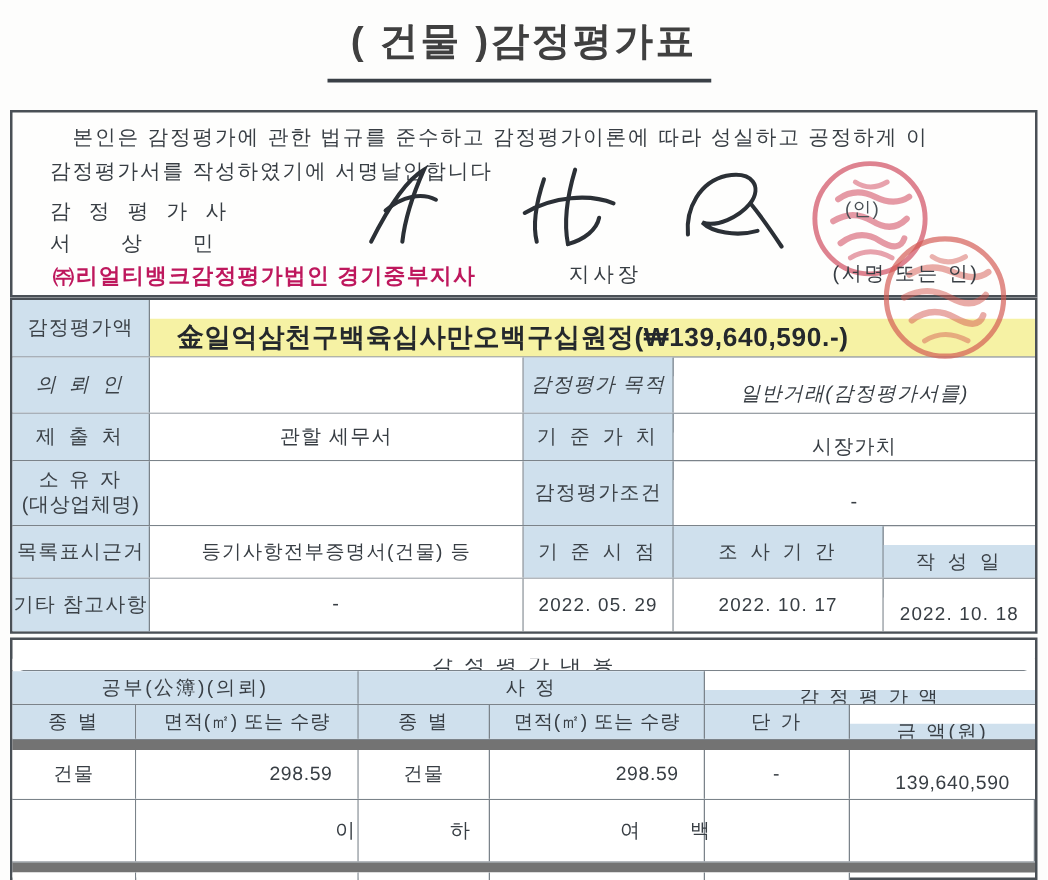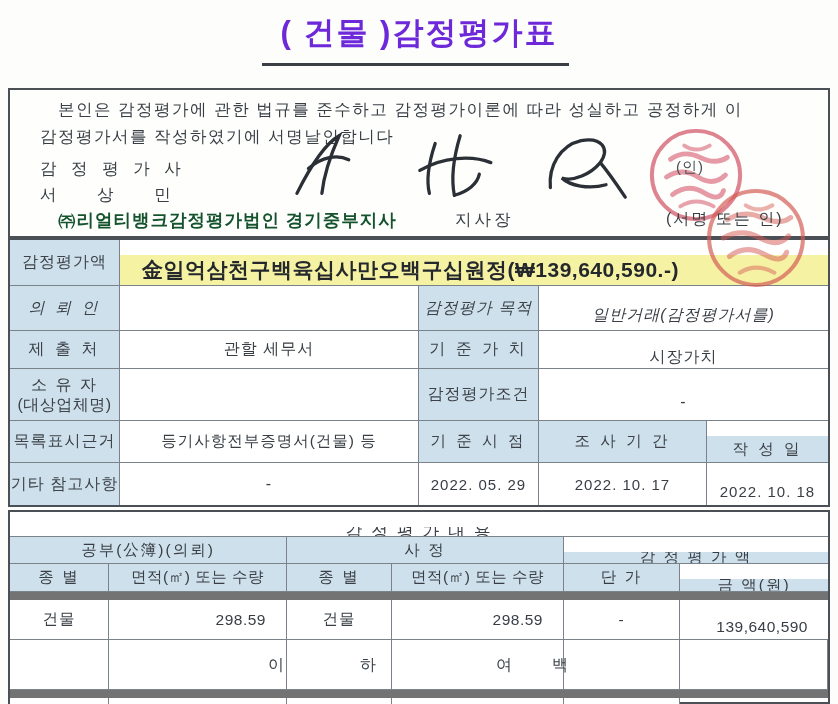--- a/index.html
+++ b/index.html
@@ -6,37 +6,37 @@
   html,body { background:#ffffff; }
   .page {
     position:relative; width:838px; height:704px; overflow:hidden;
     background:#fdfdfc; color:#383e44;
     font-family:"Liberation Sans","DejaVu Sans",sans-serif;
   }
   
   .doc-title {
     position:absolute; top:12px; left:0; width:100%;
     text-align:center; font-size:31px; font-weight:bold;
-    letter-spacing:2px; color:#6d28d9;
+    letter-spacing:2px; color:#404040;
   }
   .title-underline {
     position:absolute; top:63px; left:262px; width:307px; height:3px;
     background:#3a4046;
   }
   
   .decl-box {
     position:absolute; left:8px; top:88px; width:822px; height:150px;
     border:2px solid #4a5056; background:#fefefd;
   }
   .decl-line1 { position:absolute; left:48px; top:9px;  font-size:16.5px; letter-spacing:1.5px; }
   .decl-line2 { position:absolute; left:30px; top:36px; font-size:16.5px; letter-spacing:1.5px;text-align:center; }
   .appr-role  { position:absolute; left:30px; top:68px; font-size:16.5px; letter-spacing:5px; }
   .appr-name  { position:absolute; left:30px; top:94px; font-size:16.5px; letter-spacing:18px; }
   .company-line { position:absolute; left:0; top:118px; width:100%; }
-  .company-name { position:absolute; left:48px; top:0; font-size:17.5px; font-weight:bold; letter-spacing:1px; color:#14532d; }
+  .company-name { position:absolute; left:32px; top:0; font-size:17.5px; font-weight:bold; letter-spacing:1px; color:#be185d; }
   .company-title{ position:absolute; left:445px; top:1px; font-size:16.5px; letter-spacing:3px; }
   .sign-note    { position:absolute; left:656px; top:1px; font-size:16px; letter-spacing:2px; z-index:7; }
   .signature { position:absolute; left:258px; top:40px; width:390px; height:72px; z-index:3; }
   
   .seal { position:absolute; z-index:5; opacity:0.85; }
   .seal-1 { left:647px; top:126px; width:98px; height:98px; }
   .seal-2 { left:705px; top:186px; width:102px; height:104px; }
   .seal-mark {
     position:absolute; left:676px; top:158px; z-index:6;
     font-size:15px; color:#4a5055; letter-spacing:1px;
@@ -168,21 +168,21 @@
       <div class="cell lbl tight">기타 참고사항</div>
       <div class="cell val">-</div>
       <div class="cell val date">2022. 05. 29</div>
       <div class="cell val date">2022. 10. 17</div>
       <div class="cell val date">2022. 10. 18</div>
     </div>
   </div>
 
   <div id="content-table" class="grid-box">
 
-    <div class="row" style="grid-template-columns:1fr; height:25px;">
+    <div class="row" style="grid-template-columns:1fr; height:25px;border-radius:11px;">
       <div class="cell section-title">감      정      평      가             내      용</div>
     </div>
 
     <div class="row" style="grid-template-columns:277px 277px 1fr; height:27px;">
       <div class="cell blue-h">공부(公簿)(의뢰)</div>
       <div class="cell blue-h">사             정</div>
       <div class="cell blue-h">감 정 평 가 액</div>
     </div>
 
     <div class="row" style="grid-template-columns:99px 178px 105px 172px 116px 1fr; height:28px;">

